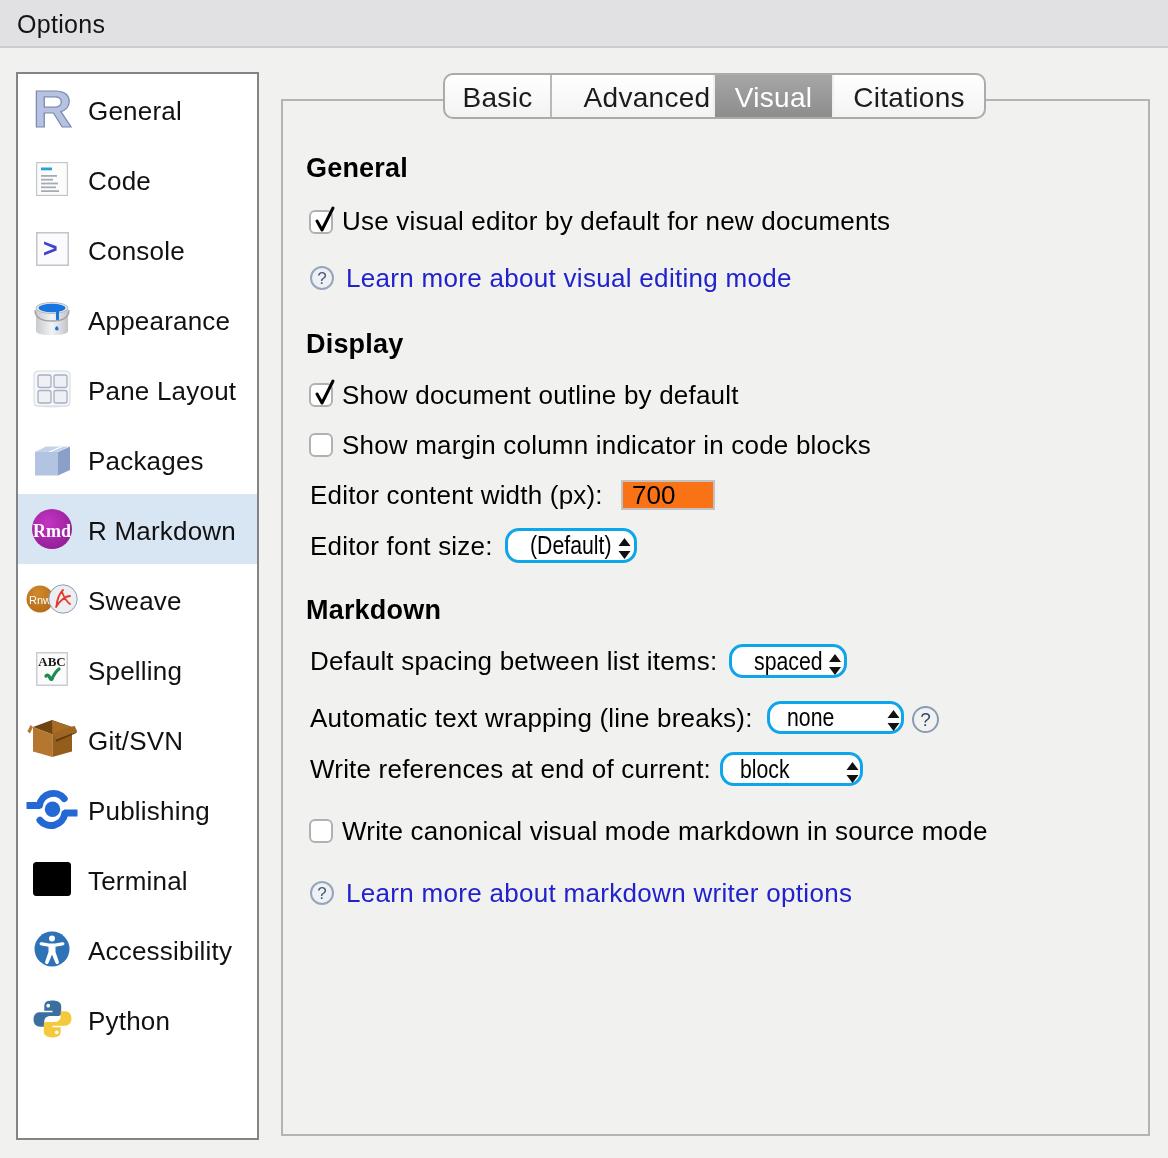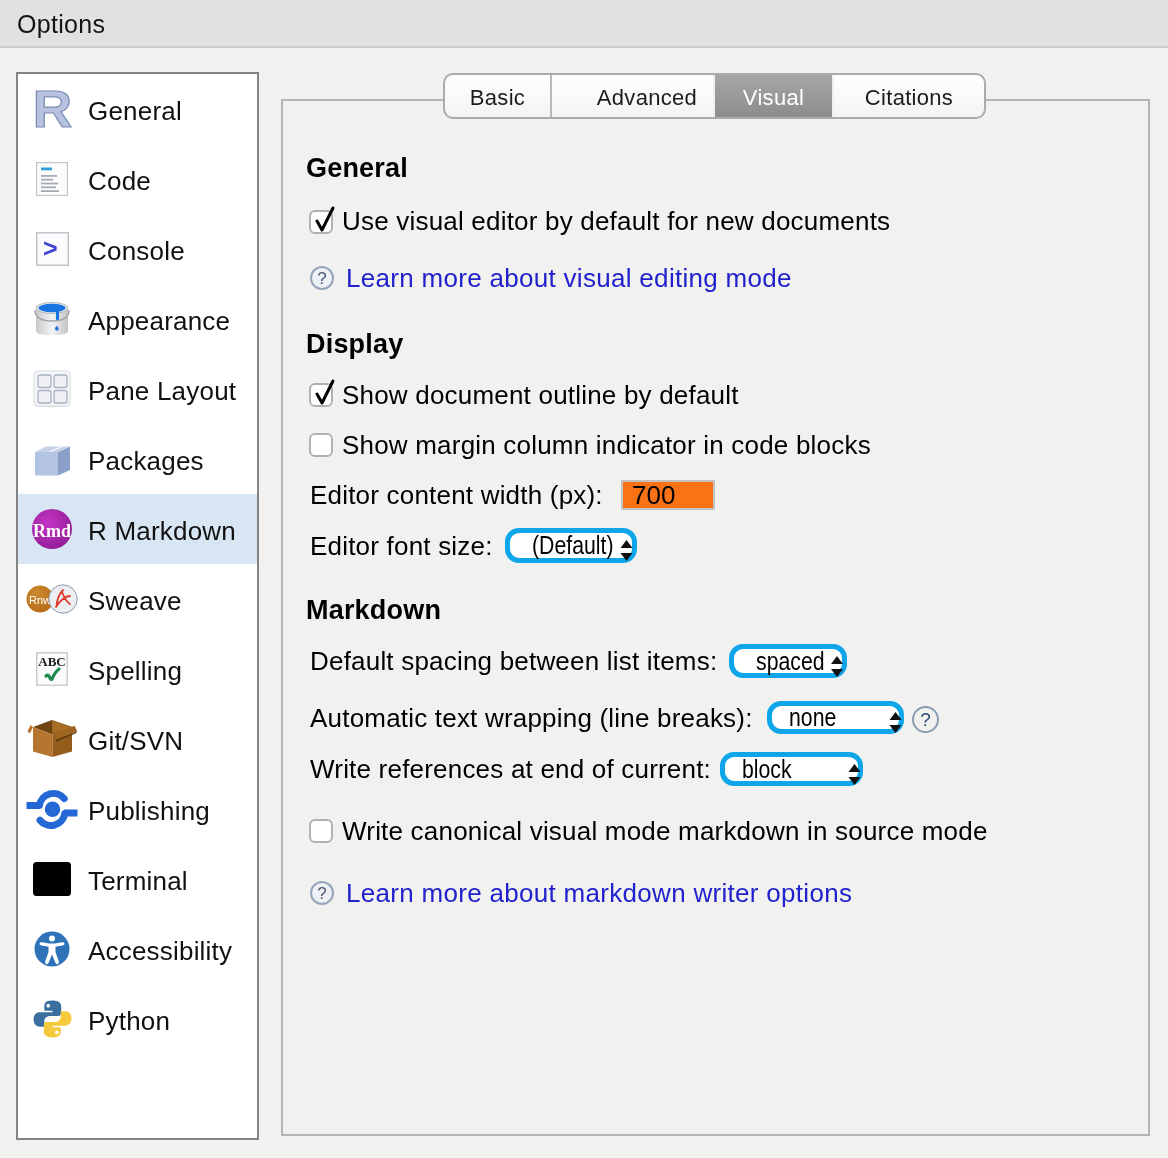--- a/index.html
+++ b/index.html
@@ -32,21 +32,21 @@
     position:absolute; left:281px; top:99px; width:869px; height:1037px;
     border:2px solid #b4b4b4;
   }
   .tabs {
     position:absolute; left:443px; top:73px; width:543px; height:46px;
     background:linear-gradient(#ffffff,#f3f3f3);
     border:2px solid #ababab; border-radius:10px;
     display:flex; overflow:hidden;
   }
   .tab {
-    flex:none; text-align:center; font-size:22px; color:#1c1c1c;
+    flex:none; text-align:center; font-size:28px; color:#1c1c1c;
     line-height:46px; border-right:2px solid #b9b9b9;
     letter-spacing:0.3px;
   }
   .tab:last-child { border-right:none; }
   .tab.sel { background:linear-gradient(#a6a6a6,#8d8d8d); color:#ffffff; border-right:2px solid #efefef; }
   .content { position:absolute; left:0; top:0; }
   .h2 { position:absolute; font-size:27px; font-weight:bold; color:#000; letter-spacing:0.2px; }
   .lbl { position:absolute; font-size:26px; color:#000; letter-spacing:0.2px; white-space:nowrap; }
   .cb {
     position:absolute; width:24px; height:24px; background:#fff;
@@ -63,21 +63,21 @@
     border:2px solid #8a9cb2; background:transparent;
     color:#2d4a6e; font-size:19px; text-align:center; line-height:24px;
   }
   .link { position:absolute; font-size:26px; color:#2121cd; letter-spacing:0.3px; white-space:nowrap; }
   .inp {
     position:absolute; background:#f97316; border:2px solid #c2c2c2;
     font-size:26px; color:#000; padding-left:9px;
     display:flex; align-items:center;
   }
   .dd {
-    position:absolute; background:#fff; border:5px solid #0ea5e9;
+    position:absolute; background:#fff; border:3px solid #0ea5e9;
     border-radius:14px; font-size:26px; color:#000;
     display:flex; align-items:center;
   }
   .dd .txt { white-space:nowrap; transform:scaleX(0.85); transform-origin:0 50%; font-size:25px; }
   .arr { position:absolute; width:14px; }
   .arr svg { display:block; }
 </style>
 </head>
 <body>
   <div class="titlebar">Options</div>

